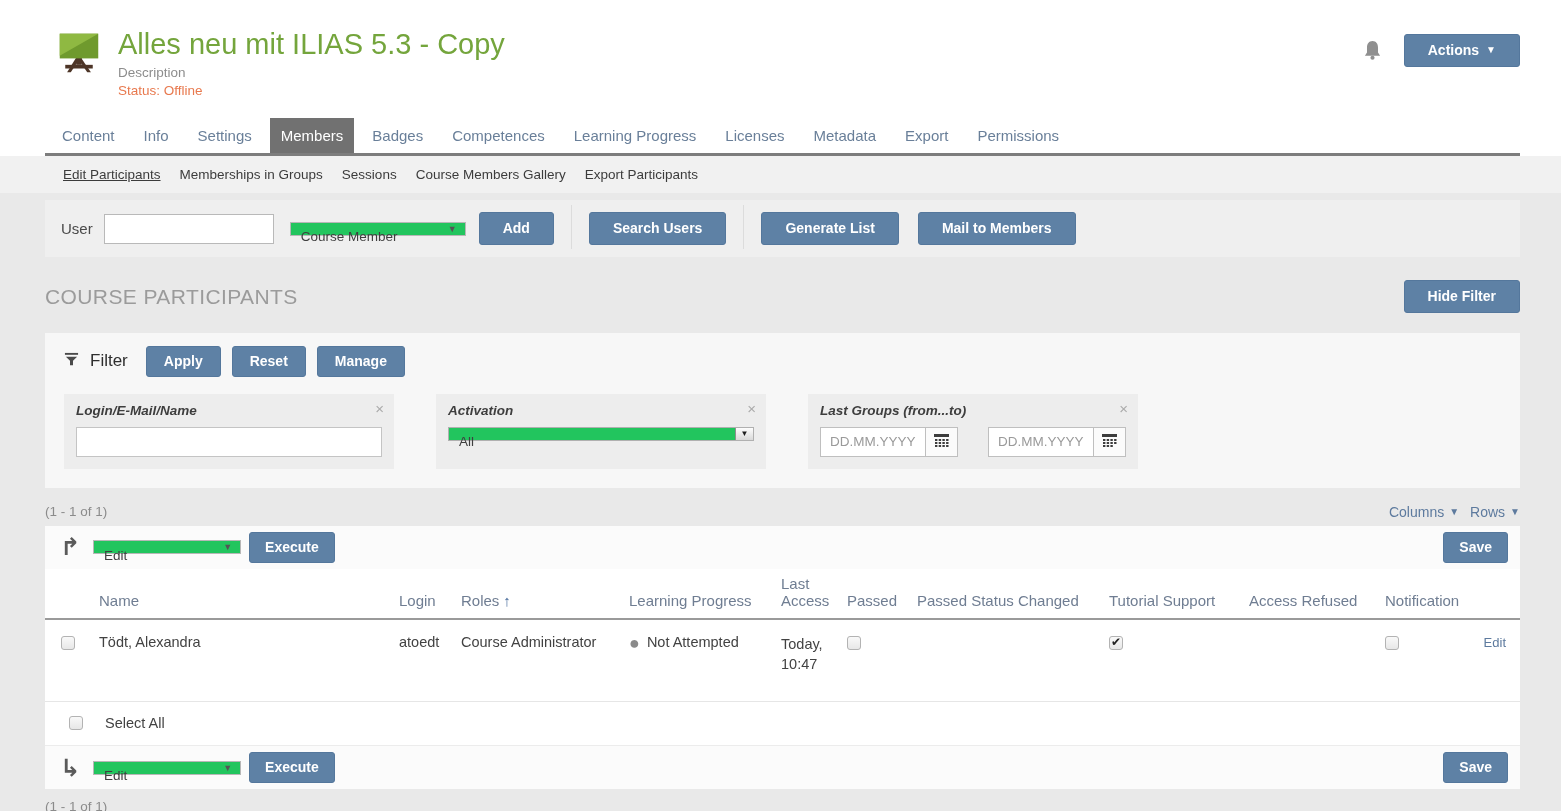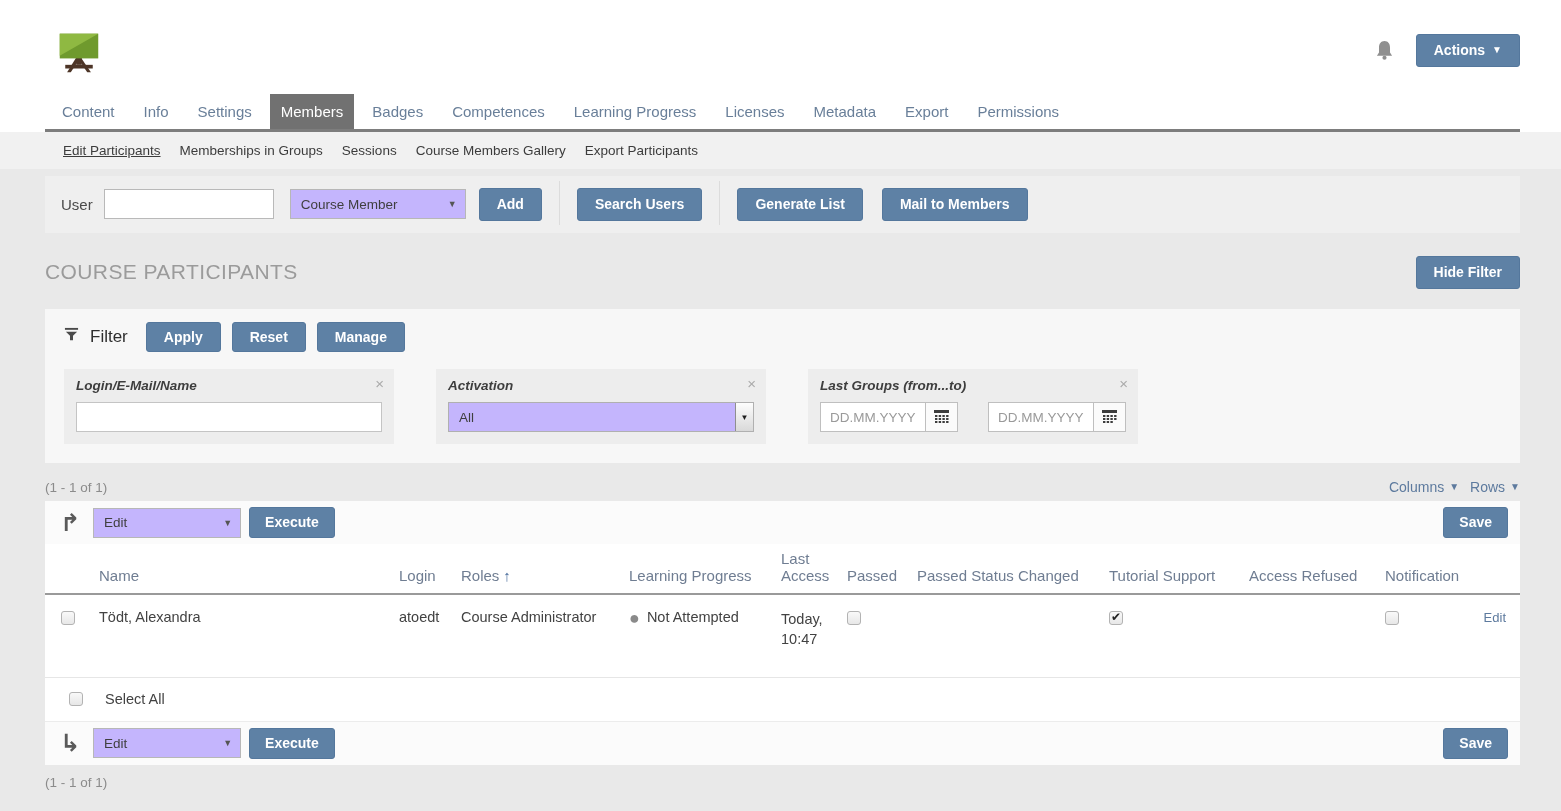--- a/index.html
+++ b/index.html
@@ -10,21 +10,21 @@
   
   .header-band { background:#ffffff; padding-top:28px; }
   .header-inner { position:relative; padding:0 41px 14px 57px; display:flex; gap:17px; }
   .course-icon { width:44px; height:44px; flex:0 0 44px; margin-top:2px; }
   .title-stack h1 { font-size:29px; font-weight:400; color:#74a53c; line-height:1.15; }
   .title-desc { font-size:13.5px; color:#8d8d8d; margin-top:4px; }
   .title-status { font-size:13.5px; color:#e8794e; margin-top:3px; }
   .header-right { position:absolute; right:41px; top:6px; display:flex; align-items:center; gap:22px; }
 
   .btn { display:inline-flex; align-items:center; gap:7px; background:#5e81a5; border:1px solid #54779c;
-         color:#fff; font-weight:600; font-size:14px; padding:7px 17px; border-radius:3px;
+         color:#fff; font-weight:600; font-size:14px; padding:7px 23px; border-radius:3px;
          font-family:inherit; cursor:pointer; line-height:1.2; white-space:nowrap; }
   .caret { font-size:10px; line-height:1; }
 
   
   .tabbar { display:flex; align-items:center; margin:6px 41px 0 45px; padding-left:6px;
             border-bottom:3px solid #7d7d7d; }
   .tab { padding:9px 11px; margin-right:7px; font-size:15px; color:#697f99; cursor:pointer; white-space:nowrap; }
   .tab.active { background:#717171; color:#fff; }
   .memberview { padding:9px 11px; font-size:15px; color:#697f99; cursor:pointer; display:flex; align-items:center; gap:9px; }
   .chev { font-weight:700; font-size:19px; line-height:0.8; color:#50729e; }
@@ -32,21 +32,21 @@
   
   .subtab-band { background:#f1f1f1; padding:11px 41px 11px 63px; display:flex; gap:19px; }
   .subtab { font-size:13.5px; color:#3c3c3c; cursor:pointer; text-decoration:none; white-space:nowrap; }
   .subtab.active { text-decoration:underline; }
 
   
   .toolbar { margin:7px 41px 0 45px; background:#efefef; padding:12px 16px; display:flex; align-items:center; }
   .user-label { font-size:15px; color:#4a4a4a; margin-right:11px; }
   .user-input { width:170px; height:30px; border:1px solid #b9b9b9; background:#fff; padding:0 8px;
                 font-family:inherit; font-size:13.5px; }
-  .selwrap { position:relative; display:inline-block; background:#c4b5fd; border:1px solid #b7b7b7; height:30px; }
+  .selwrap { position:relative; display:inline-block; background:#22c55e; border:1px solid #b7b7b7; height:14px; }
   .selwrap select { appearance:none; -webkit-appearance:none; border:0; background:transparent; height:28px;
                     width:100%; padding:0 26px 0 10px; font-family:inherit; font-size:13.5px; color:#3f3f3f; cursor:pointer; }
   .sel-caret { position:absolute; right:8px; top:50%; transform:translateY(-50%); font-size:9px; color:#555; pointer-events:none; }
   .selwrap.classic .sel-caret { right:0; top:0; transform:none; width:18px; height:100%;
       border-left:1px solid #8f8f8f; background:linear-gradient(#fdfdfd,#d9d9d9);
       display:flex; align-items:center; justify-content:center; font-size:8px; color:#1d1d1d; }
   .toolbar .selwrap { width:176px; margin:0 13px 0 16px; }
   .tb-sep { width:1px; height:44px; background:#dcdcdc; margin:-7px 17px; align-self:stretch; }
   .toolbar .btn + .btn { margin-left:19px; }
 
@@ -120,20 +120,25 @@
     <div class="header-inner">
       <div class="course-icon">
         <svg viewBox="0 0 48 48" width="44" height="44">
           <polygon points="11,46 15,46 26,30 21,30" fill="#4d3527"></polygon>
           <polygon points="33,46 37,46 26,30 22,30" fill="#4d3527"></polygon>
           <rect x="21" y="29" width="6" height="9" fill="#4d3527"></rect>
           <rect x="9" y="38" width="30" height="4" fill="#4d3527"></rect>
           <rect x="3" y="4" width="42" height="27" fill="#6f9a2d"></rect>
           <polygon points="3,4 45,4 3,28" fill="#8fb942"></polygon>
         </svg>
+      </div>
+      <div class="title-stack">
+        <h1>Alles neu mit ILIAS 5.3 - Copy</h1>
+        <div class="title-desc">Description</div>
+        <div class="title-status">Status: Offline</div>
       </div>
       <div class="header-right">
         <button class="icon-btn">
           <svg viewBox="0 0 20 22" width="19" height="21" fill="#8f8f8f">
             <path d="M10 1 C6.2 1 4.2 4 4.2 8 L4.2 13 L2 16.5 L18 16.5 L15.8 13 L15.8 8 C15.8 4 13.8 1 10 1 Z"></path>
             <circle cx="10" cy="18.6" r="2.2"></circle>
           </svg>
         </button>
         <button class="btn">
           <span>Actions</span>

